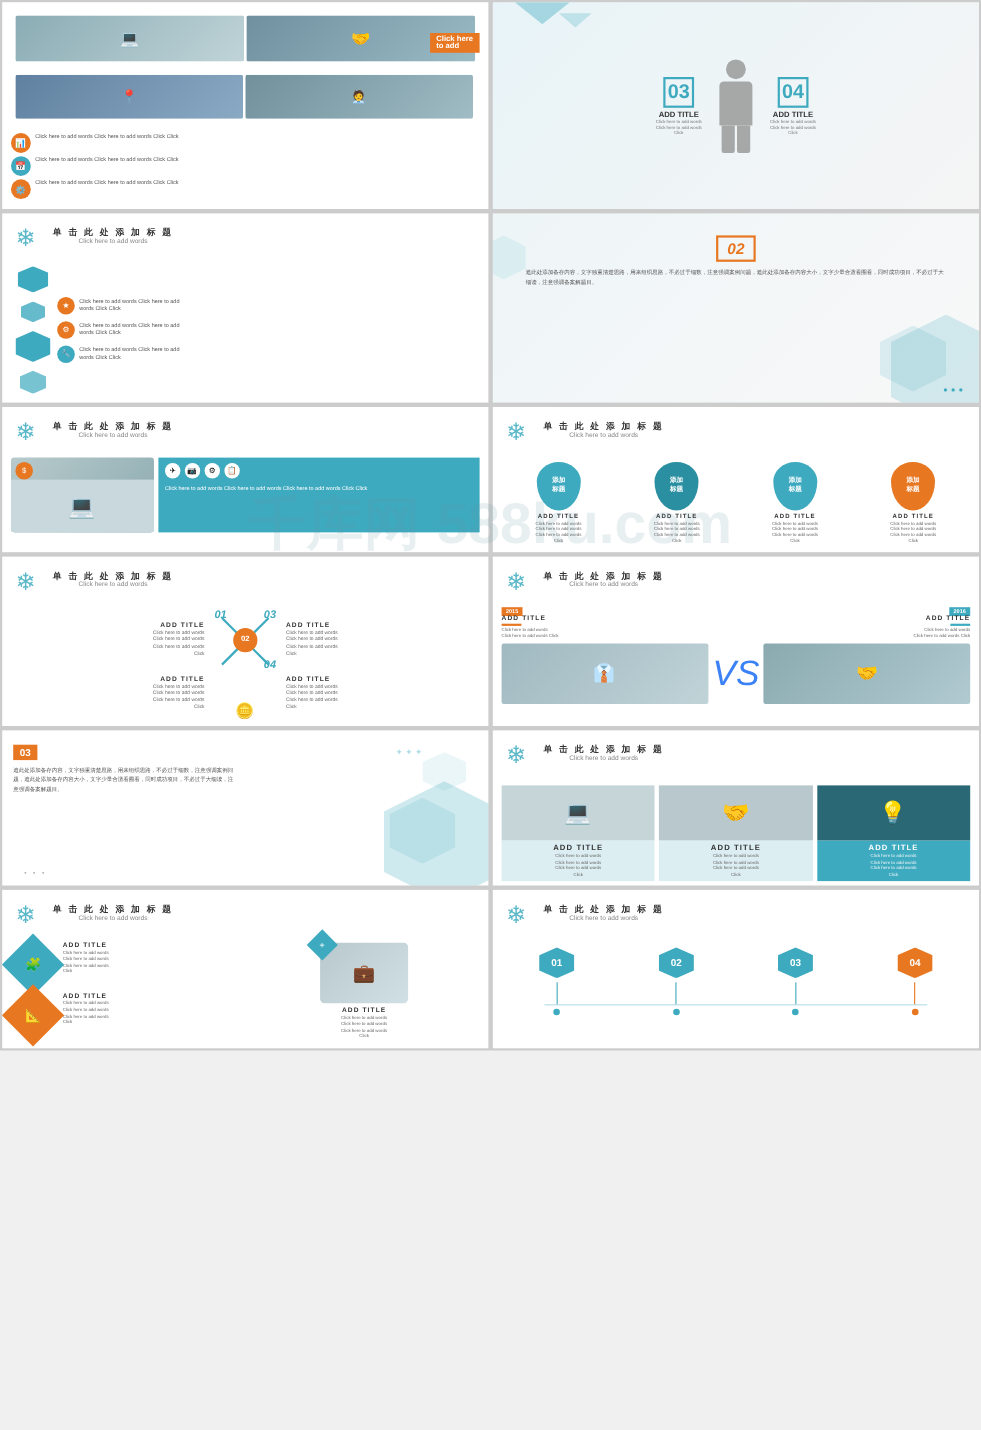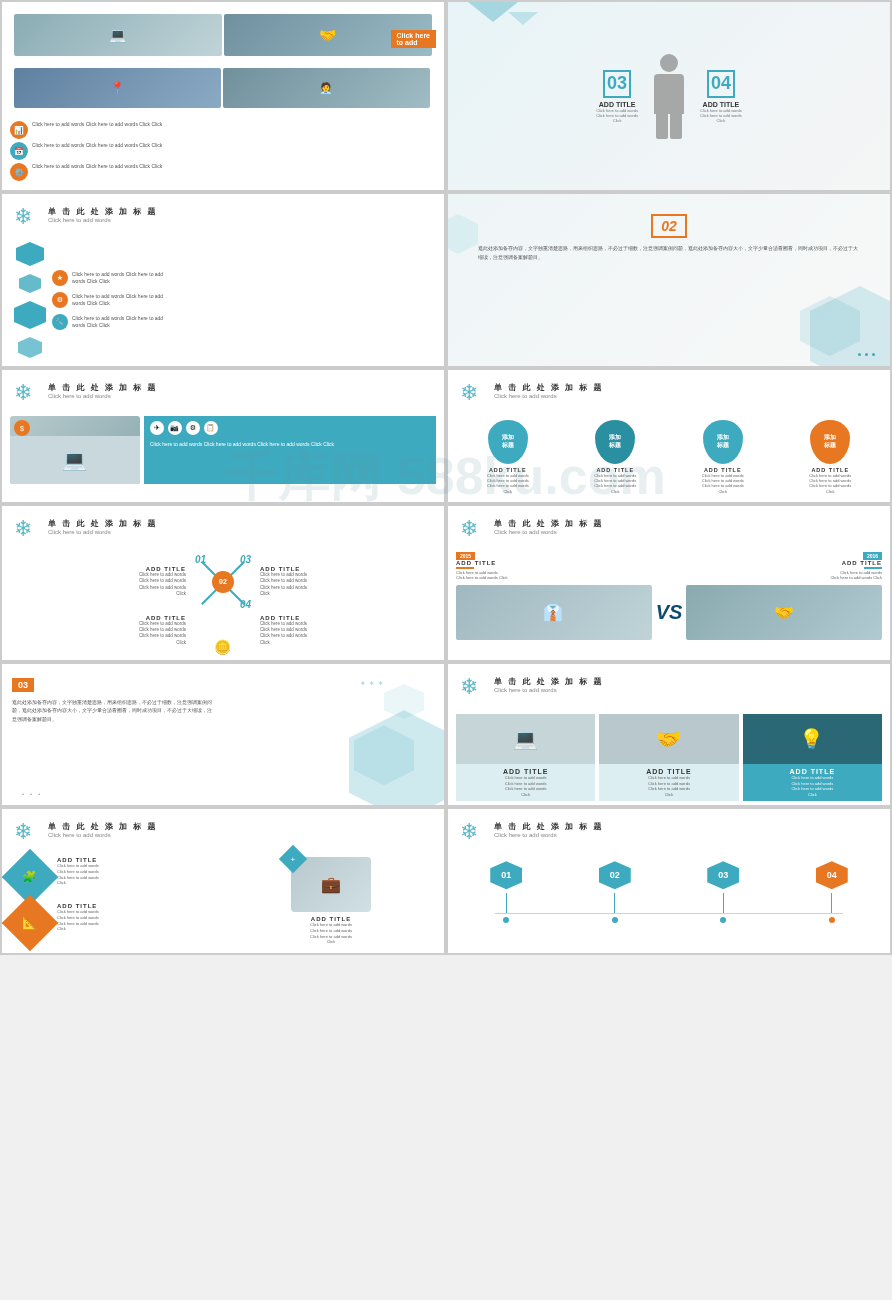--- a/index.html
+++ b/index.html
@@ -39,20 +39,21 @@
       height: 28px;
       color: #5bb8c8;
       font-size: 22px;
       line-height: 1;
       flex-shrink: 0;
     }
 
     .slide-header-text {
       display: flex;
       flex-direction: column;
+      text-align: center;
     }
 
     .slide-title-cn {
       font-size: 8px;
       color: #333;
       letter-spacing: 2px;
       font-weight: bold;
     }
 
     .slide-subtitle-en {
@@ -623,21 +624,21 @@
           <div style="display:flex;flex-direction:column;align-items:flex-end;flex:1;">
             <div style="background:#3eaabf;color:white;font-size:5px;padding:1px 4px;font-weight:bold;">2016</div>
             <div style="font-size:6px;font-weight:bold;color:#333;letter-spacing:1px;">ADD TITLE</div>
             <div style="width:18px;height:2px;background:#3eaabf;margin:1px 0;"></div>
             <div style="font-size:4px;color:#666;line-height:1.4;text-align:right;">Click here to add words<br>Click here to add words Click</div>
           </div>
         </div>
 
         <div style="display:flex;align-items:center;gap:4px;">
           <div style="flex:1;height:55px;background:linear-gradient(135deg,#a0b8c0 0%,#c0d4d8 100%);border-radius:2px;display:flex;align-items:center;justify-content:center;font-size:16px;">👔</div>
-          <div style="font-size:20px;font-weight:700;color:#0c4a6e;font-style:italic;">VS</div>
+          <div style="font-size:32px;font-weight:400;color:#3b82f6;font-style:italic;">VS</div>
           <div style="flex:1;height:55px;background:linear-gradient(135deg,#8aaab0 0%,#b0cad0 100%);border-radius:2px;display:flex;align-items:center;justify-content:center;font-size:16px;">🤝</div>
         </div>
       </div>
     </div>
 
     <div class="slide slide-9" style="position:relative;overflow:hidden;min-height:130px;padding:10px;">
 
       <div style="position:absolute;bottom:-15px;right:-15px;width:110px;height:110px;background:#3eaabf;opacity:0.25;clip-path:polygon(50% 0%, 100% 25%, 100% 75%, 50% 100%, 0% 75%, 0% 25%);"></div>
       <div style="position:absolute;bottom:20px;right:30px;width:60px;height:60px;background:#3eaabf;opacity:0.15;clip-path:polygon(50% 0%, 100% 25%, 100% 75%, 50% 100%, 0% 75%, 0% 25%);"></div>
       <div style="position:absolute;top:20px;right:20px;width:40px;height:35px;background:#3eaabf;opacity:0.1;clip-path:polygon(50% 0%, 100% 25%, 100% 75%, 50% 100%, 0% 75%, 0% 25%);"></div>

